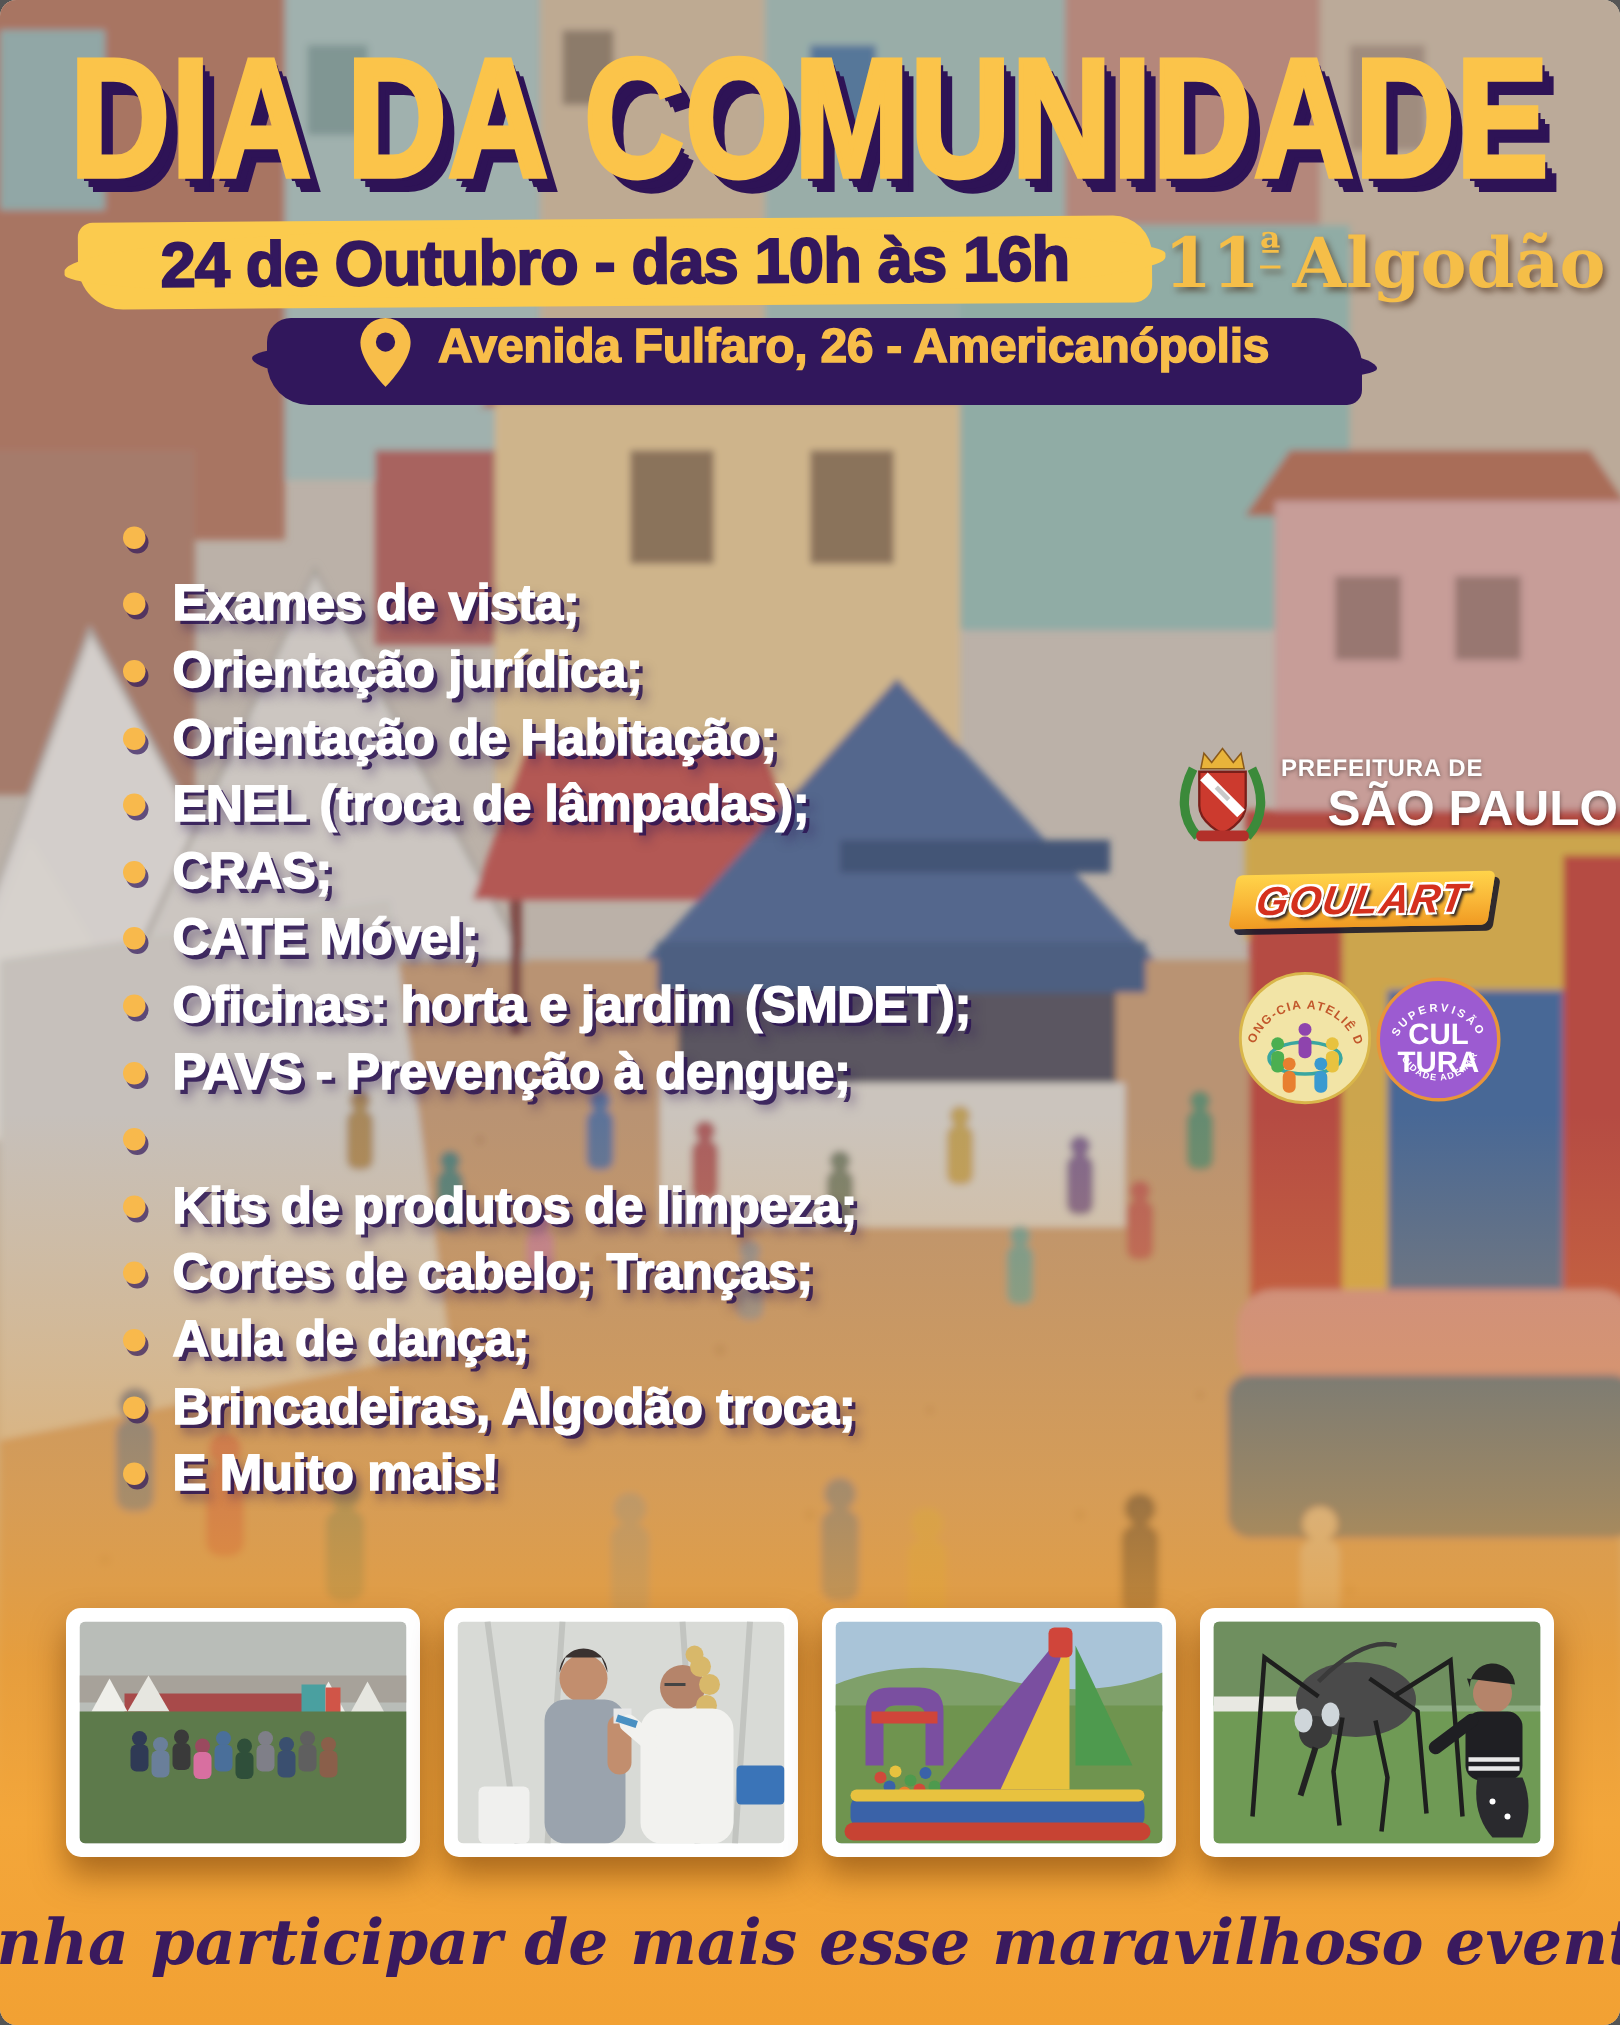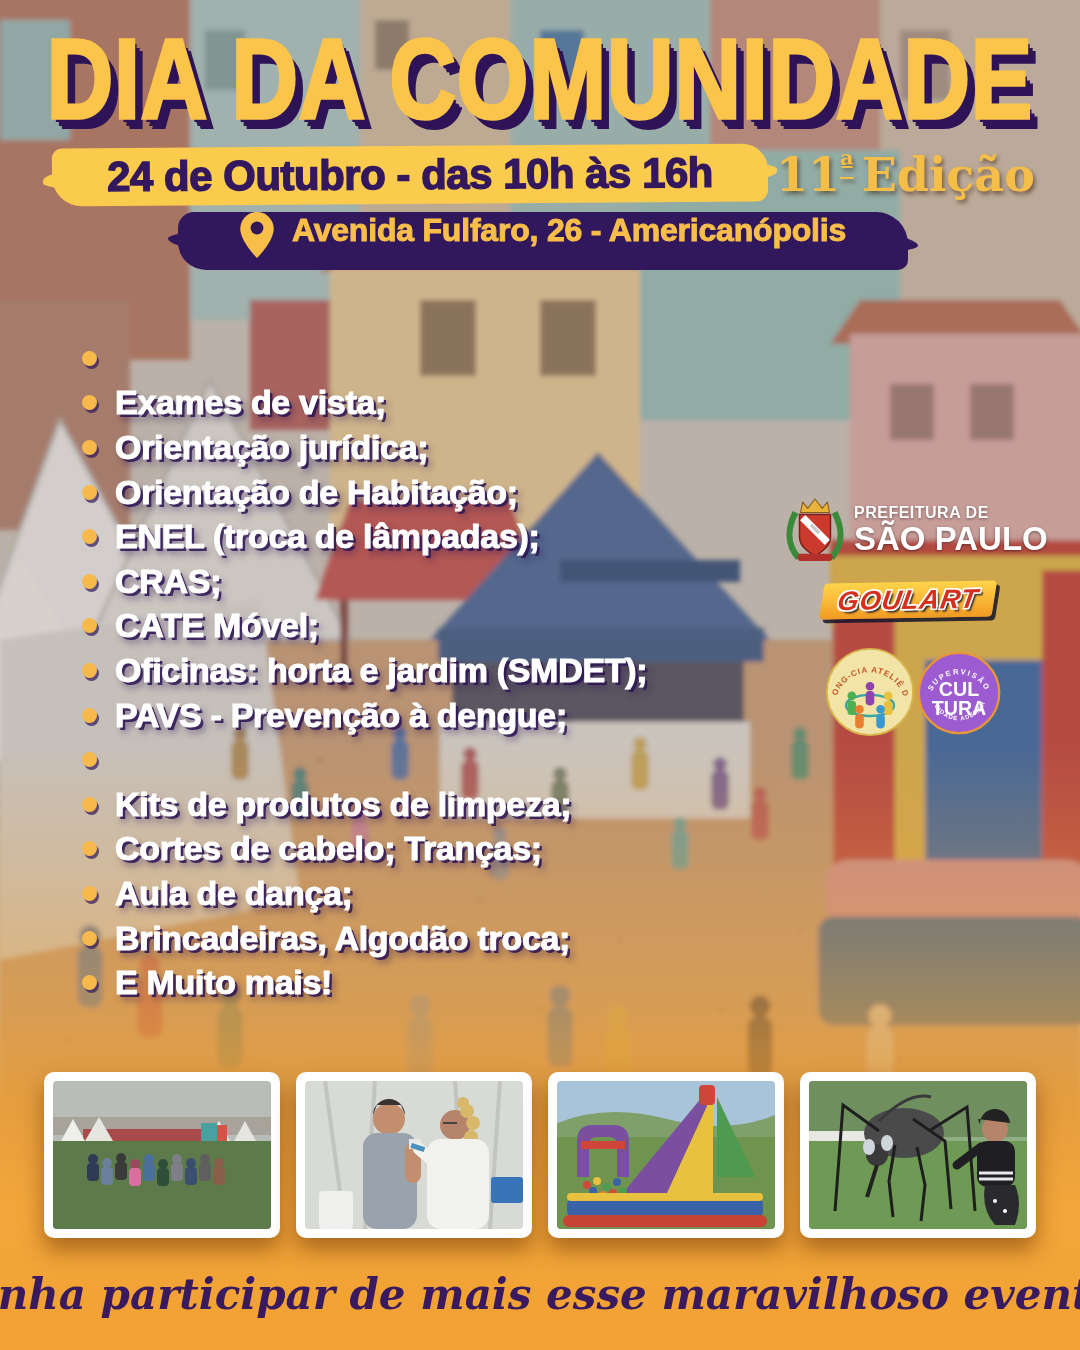--- a/index.html
+++ b/index.html
@@ -1,19 +1,20 @@
 <!DOCTYPE html>
 <html><head>
 <meta charset="utf-8">
 <style>
   html,body{margin:0;padding:0;background:#555;}
   .poster{
     position:relative;width:1080px;height:1350px;overflow:hidden;
     font-family:"Liberation Sans",sans-serif;
     background:#c9c0b0;
+    border-radius:11px;
   }
   .bg{position:absolute;inset:0;z-index:0;}
   .shade{position:absolute;inset:0;z-index:1;background:rgba(70,50,70,0.14);}
   .orange{
     position:absolute;inset:0;z-index:2;pointer-events:none;
     background:linear-gradient(180deg,
       rgba(243,166,58,0) 0%,
       rgba(243,166,58,0) 55%,
       rgba(243,166,58,0.25) 65%,
       rgba(243,166,58,0.5) 74%,
@@ -83,21 +84,21 @@
   .services .txt{
     font-size:34px;font-weight:bold;color:#fff;letter-spacing:-0.3px;
     -webkit-text-stroke:1.1px #fff;white-space:nowrap;
     text-shadow:3px 3px 0 rgba(44,20,84,0.85),5px 6px 7px rgba(44,20,84,0.5);
   }
 
   
   .pref{position:absolute;left:786px;top:498px;display:flex;align-items:center;gap:10px;}
   .pref-text{display:flex;flex-direction:column;line-height:1.05;}
   .pref-l1{font-size:16px;font-weight:bold;color:#fff;letter-spacing:0.5px;text-shadow:0 1px 3px rgba(0,0,0,0.45);}
-  .pref-l2{font-size:33px;font-weight:bold;color:#fff;text-shadow:0 1px 3px rgba(0,0,0,0.45);}
+  .pref-l2{font-size:33px;font-weight:bold;color:#fff;text-shadow:0 1px 3px rgba(0,0,0,0.45);margin-left:31px;}
 
   .goulart{
     position:absolute;left:822px;top:582px;width:172px;height:36px;
     transform:skewX(-10deg) rotate(-1deg);
     background:linear-gradient(180deg,#ffd44a 0%,#f9b637 55%,#f09a22 100%);
     border-radius:4px;box-shadow:4px 4px 0 rgba(20,20,40,0.85);
     display:flex;align-items:center;justify-content:center;
   }
   .goulart span{
     font-style:italic;font-weight:bold;font-size:27px;color:#D5301E;letter-spacing:1px;
@@ -256,21 +257,21 @@
   <div class="orange"></div>
 
   <div class="content">
 
     <h1 class="title">DIA DA COMUNIDADE</h1>
 
     <div class="date-banner">
       <span>24 de Outubro - das 10h às 16h</span>
     </div>
 
-    <div class="edition"><span>11</span><span class="ord">ª</span><span>Edição</span></div>
+    <div class="edition"><span>11</span><span class="ord">ª</span><span>Algodão</span></div>
 
     <div class="loc-banner">
       <svg width="34" height="46" viewBox="0 0 24 33">
         <path d="M12 0C5.4 0 0 5.4 0 12c0 9 12 21 12 21s12-12 12-21C24 5.4 18.6 0 12 0z" fill="#F8BE4A"></path>
         <circle cx="12" cy="11.5" r="4.6" fill="#31175C"></circle>
       </svg>
       <span>Avenida Fulfaro, 26 - Americanópolis</span>
     </div>
 
     <ul class="services">

